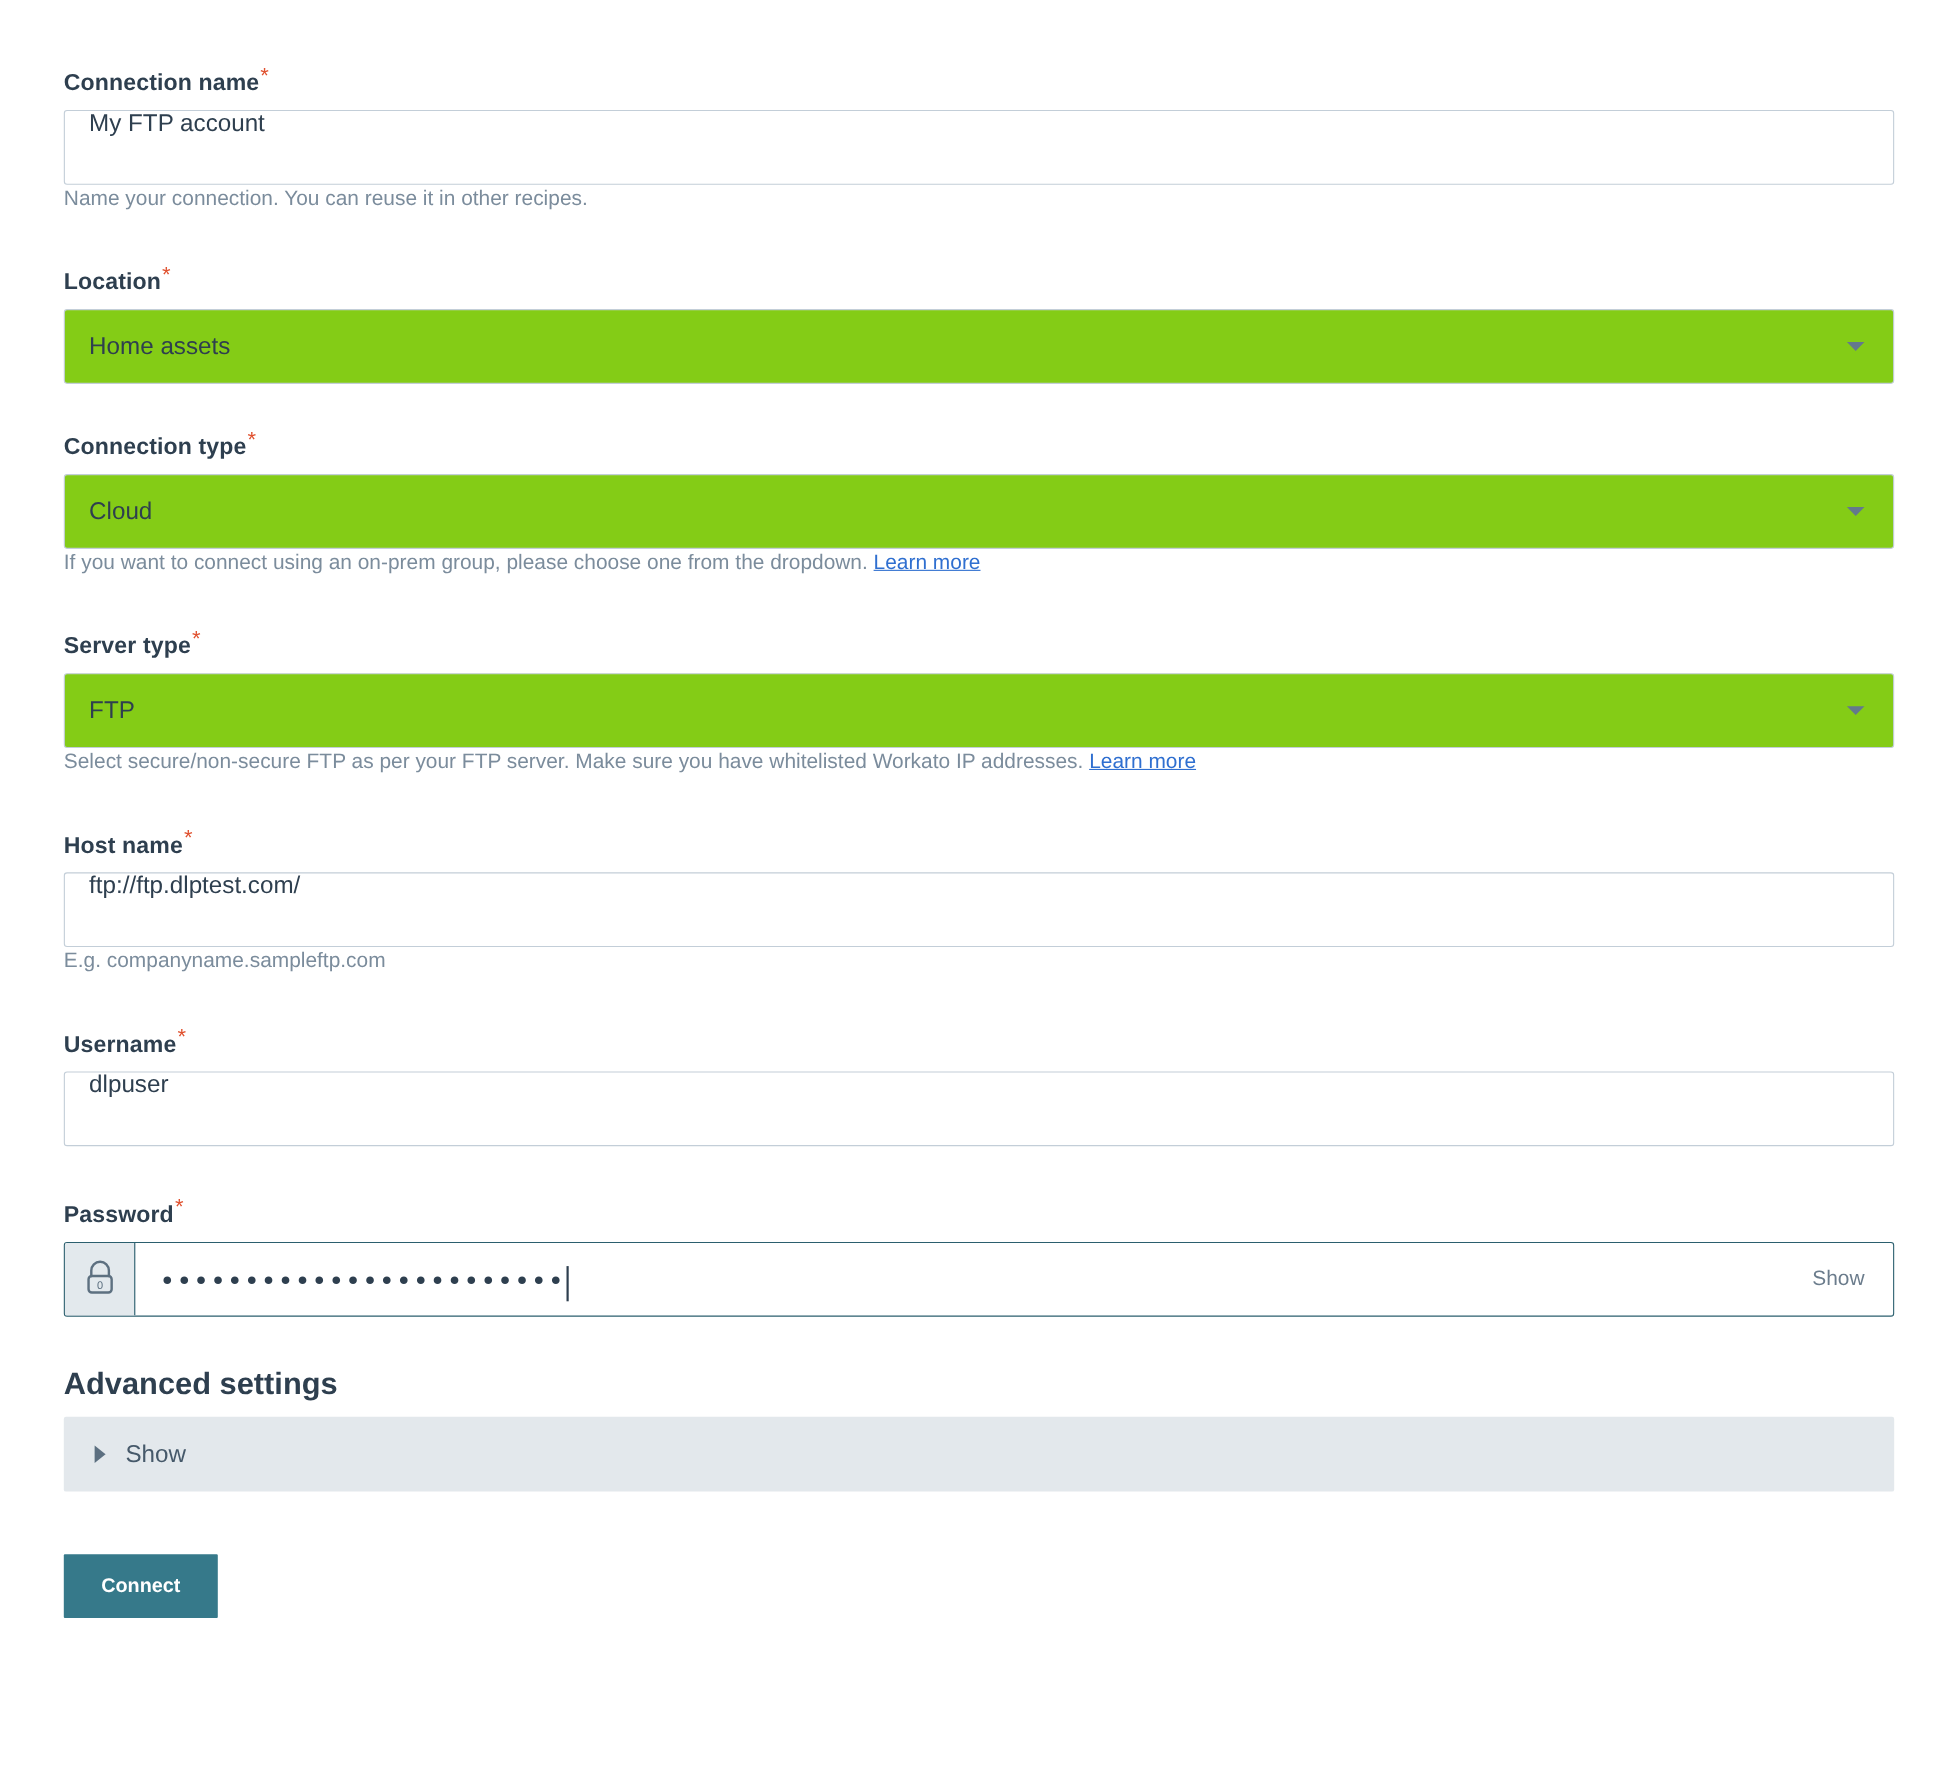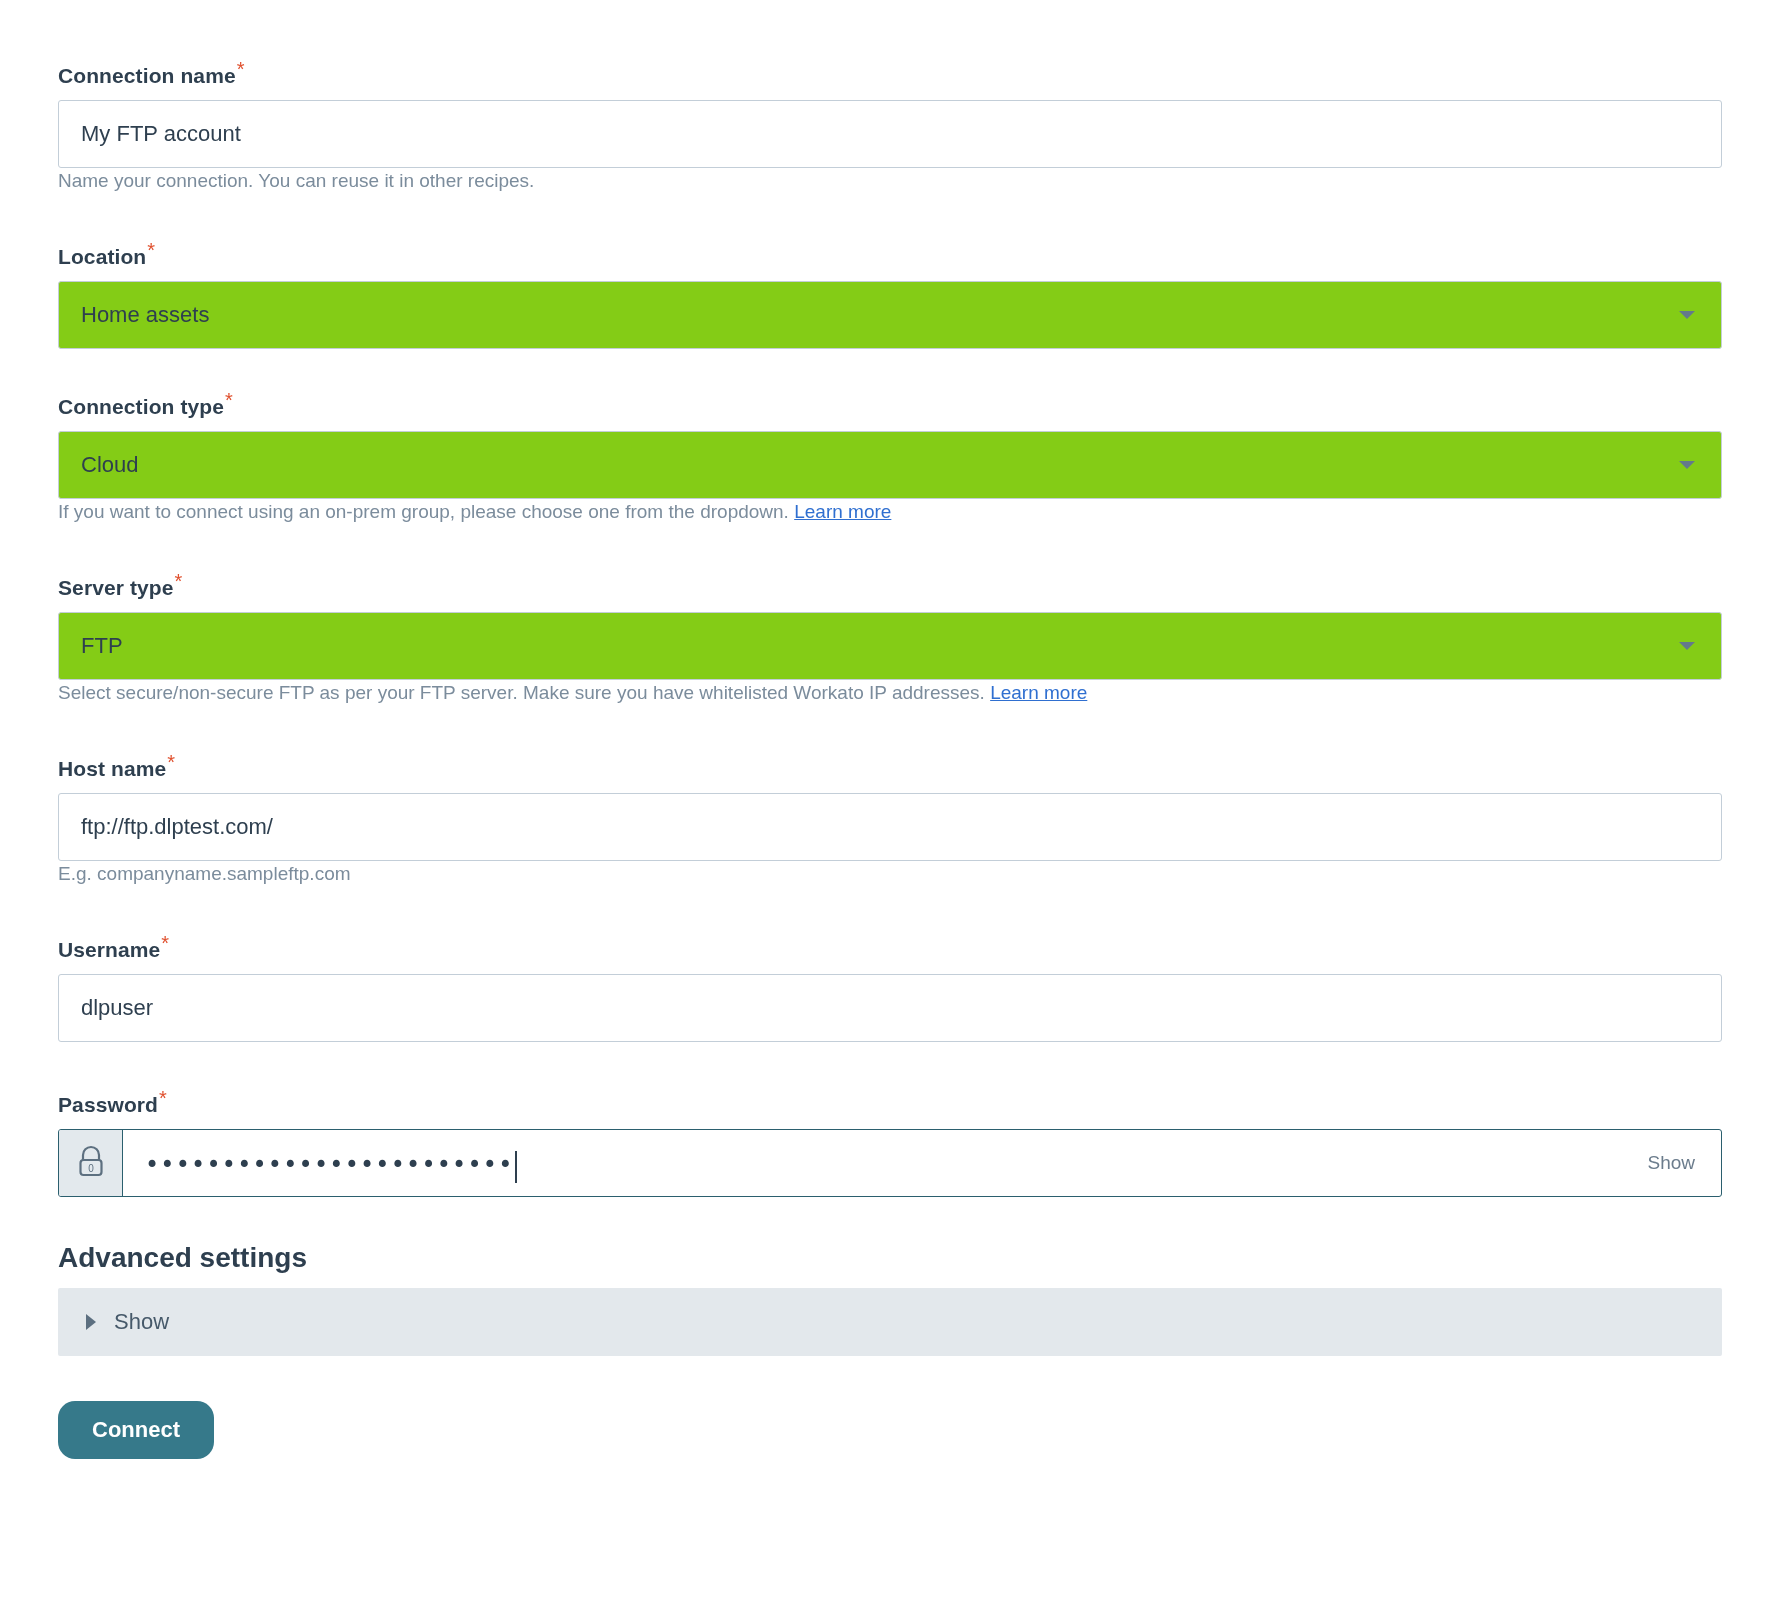--- a/index.html
+++ b/index.html
@@ -49,21 +49,20 @@
     top: 1px;
   }
 
   .input-box {
     width: 1664px;
     height: 68px;
     border: 1px solid #c3ced8;
     border-radius: 3px;
     background: #ffffff;
     display: flex;
-    align-items: center;
     padding: 0 22px;
     font-size: 22px;
     color: #2e3f4f;
   }
   .input-box .value {
     font-size: 22px;
     color: #2e3f4f;
     line-height: 1;
   }
 
@@ -184,32 +183,32 @@
     border-bottom: 8px solid transparent;
     border-left: 10px solid #5c6f80;
     margin-right: 18px;
   }
   .adv-label {
     font-size: 22px;
     color: #46596a;
   }
 
   .btn-connect {
-    margin-top: 45px;
+    margin-top: 57px;
     display: inline-flex;
     align-items: center;
     justify-content: center;
     height: 58px;
     padding: 0 34px;
     background: #36798a;
     color: #ffffff;
-    font-size: 22px;
+    font-size: 18px;
     font-weight: bold;
     border: none;
-    border-radius: 17px;
+    border-radius: 1px;
     cursor: pointer;
     font-family: "Liberation Sans", sans-serif;
   }
 </style>
 </head>
 <body>
 
 <div class="page">
   <div class="form">
 

